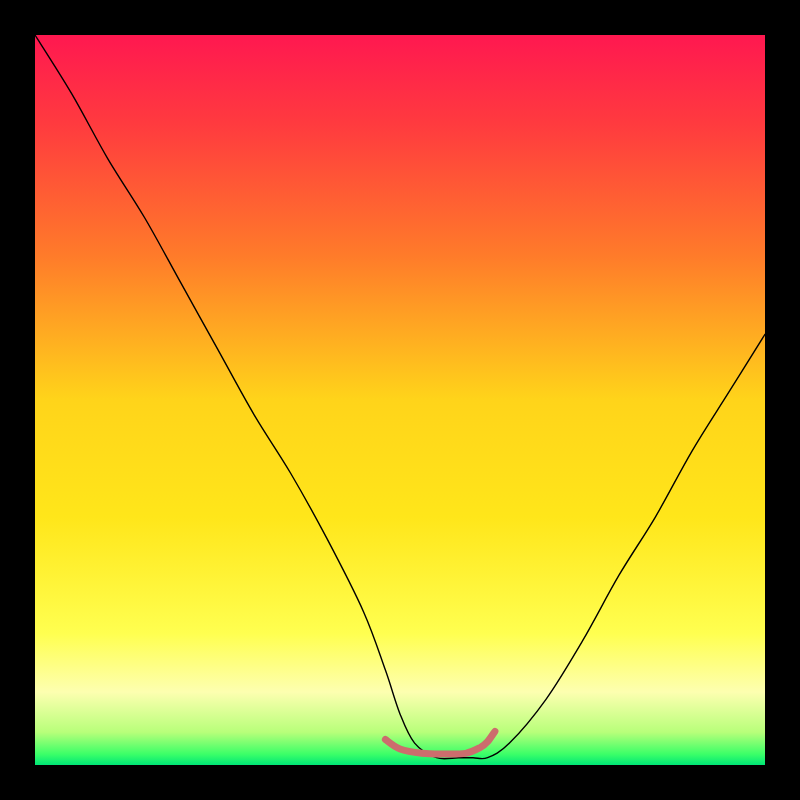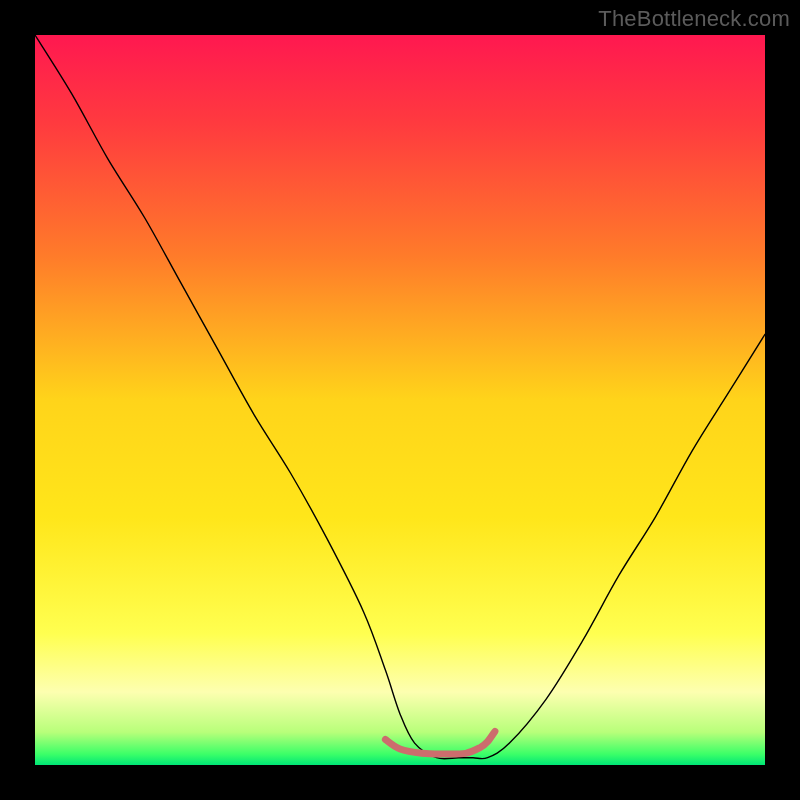--- a/index.html
+++ b/index.html
@@ -60,14 +60,13 @@
             <stop offset="98.50%" stop-color="#3cff68"></stop>
             <stop offset="100.00%" stop-color="#00e676"></stop>
           </linearGradient>
       </defs>
       <rect id="bg-rect" x="0" y="0" width="730" height="730" fill="url(#bg-grad)"></rect>
       <path id="curve-main" fill="none" d="M 0 0 C 6.08 9.73, 24.33 37.72, 36.50 58.40 C 48.67 79.08, 60.83 103.42, 73.00 124.10 C 85.17 144.78, 97.33 161.82, 109.50 182.50 C 121.67 203.18, 133.83 226.30, 146.00 248.20 C 158.17 270.10, 170.33 292.00, 182.50 313.90 C 194.67 335.80, 206.83 358.92, 219.00 379.60 C 231.17 400.28, 243.33 417.32, 255.50 438.00 C 267.67 458.68, 279.83 480.58, 292.00 503.70 C 304.17 526.82, 318.77 554.80, 328.50 576.70 C 338.23 598.60, 344.32 618.07, 350.40 635.10 C 356.48 652.13, 360.13 666.73, 365.00 678.90 C 369.87 691.07, 373.52 700.80, 379.60 708.10 C 385.68 715.40, 394.20 720.27, 401.50 722.70 C 408.80 725.13, 417.32 722.70, 423.40 722.70 C 429.48 722.70, 433.13 722.70, 438.00 722.70 C 442.87 722.70, 446.52 725.13, 452.60 722.70 C 458.68 720.27, 464.77 717.83, 474.50 708.10 C 484.23 698.37, 498.83 681.33, 511.00 664.30 C 523.17 647.27, 535.33 626.58, 547.50 605.90 C 559.67 585.22, 571.83 560.88, 584.00 540.20 C 596.17 519.52, 608.33 502.48, 620.50 481.80 C 632.67 461.12, 644.83 436.78, 657.00 416.10 C 669.17 395.42, 681.33 377.17, 693.50 357.70 C 705.67 338.23, 723.92 309.03, 730.00 299.30" stroke="#000000" stroke-width="1.4" stroke-linecap="round" stroke-linejoin="round"></path>
       <path id="curve-marker" fill="none" d="M 350.4 704.45 C 352.83 706.03, 358.92 711.63, 365.00 713.94 C 371.08 716.25, 379.60 717.47, 386.90 718.32 C 394.20 719.17, 401.50 719.05, 408.80 719.05 C 416.10 719.05, 424.62 719.42, 430.70 718.32 C 436.78 717.23, 441.65 714.43, 445.30 712.48 C 448.95 710.53, 450.17 709.32, 452.60 706.64 C 455.03 703.96, 458.68 698.12, 459.90 696.42" stroke="#cc6d6d" stroke-width="7" stroke-linecap="round" stroke-linejoin="round"></path>
     </svg>
   </div>
 
-  <div class="watermark">TheBottleneck.com</div>
 </div>
 
 </body></html>

